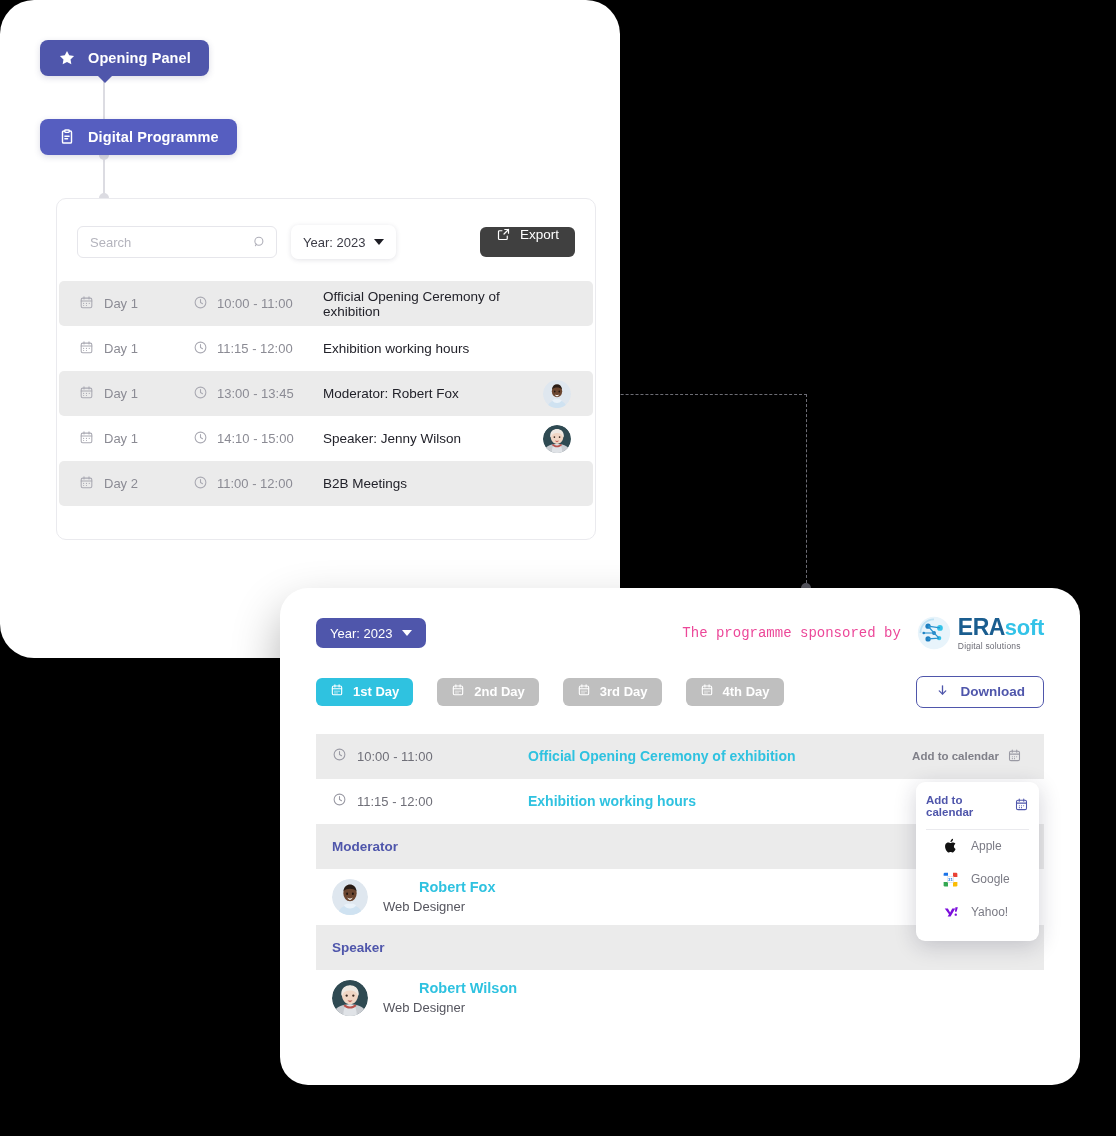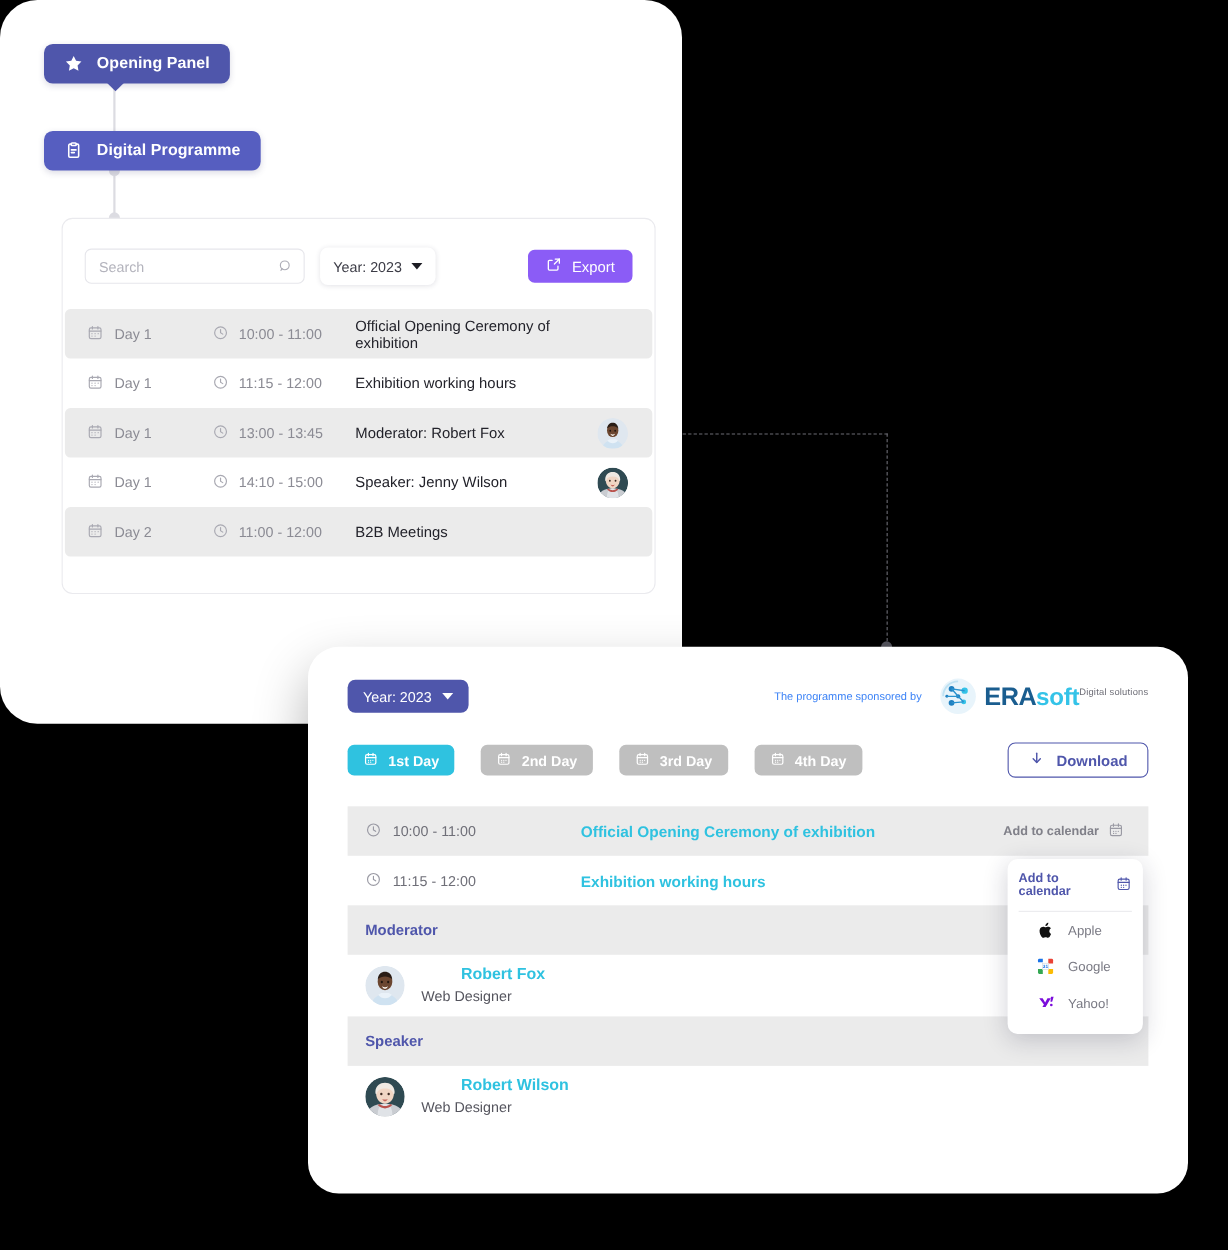--- a/index.html
+++ b/index.html
@@ -148,23 +148,22 @@
     width: 0; height: 0;
     border-left: 5px solid transparent;
     border-right: 5px solid transparent;
     border-top: 6px solid #1d1d24;
   }
   .export-btn {
     margin-left: auto;
     height: 30px;
     padding: 0 16px;
     display: inline-flex;
-    align-items: center;
     gap: 9px;
-    background: #8b5cf6;
+    background: #404040;
     color: #fff;
     border: 0;
     border-radius: 6px;
     font-family: "Liberation Sans", sans-serif;
     font-size: 13.5px;
     cursor: pointer;
   }
 
   
   .admin-rows { margin-top: 22px; }
@@ -238,25 +237,25 @@
   }
   .caret-down.light {
     border-top-color: #ffffff;
   }
   .sponsor {
     margin-left: auto;
     display: flex;
     align-items: center;
     gap: 16px;
   }
-  .sponsor-text { font-size: 10px; color: #3b82f6; }
+  .sponsor-text { font-size: 14px; color: #ec4899; font-family: Liberation Mono, monospace; }
 
   .logo { display: flex; align-items: center; gap: 7px; }
   .logo-mark { width: 34px; height: 34px; }
-  .logo-words { display: flex; line-height: 1; }
+  .logo-words { display: flex; flex-direction: column; line-height: 1; }
   .logo-row1 { display: flex; align-items: baseline; }
   .logo-era { font-size: 23px; font-weight: 800; color: #1a5d8f; letter-spacing: -0.5px; }
   .logo-soft { font-size: 22px; font-weight: 700; color: #34c3e8; letter-spacing: -0.3px; }
   .logo-sub { font-size: 8.5px; color: #6d6d76; margin-top: 3px; letter-spacing: .2px; }
 
   .tabs-row { display: flex; align-items: center; margin-top: 25px; }
   .daytab {
     height: 28px;
     padding: 0 14px;
     display: inline-flex;

